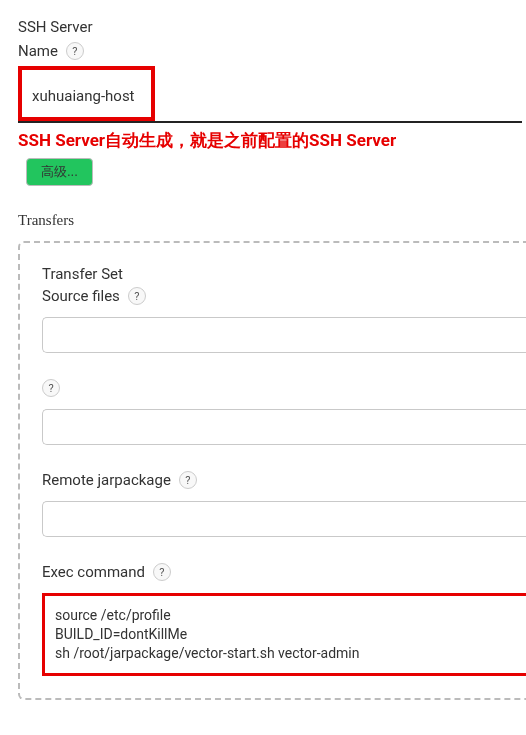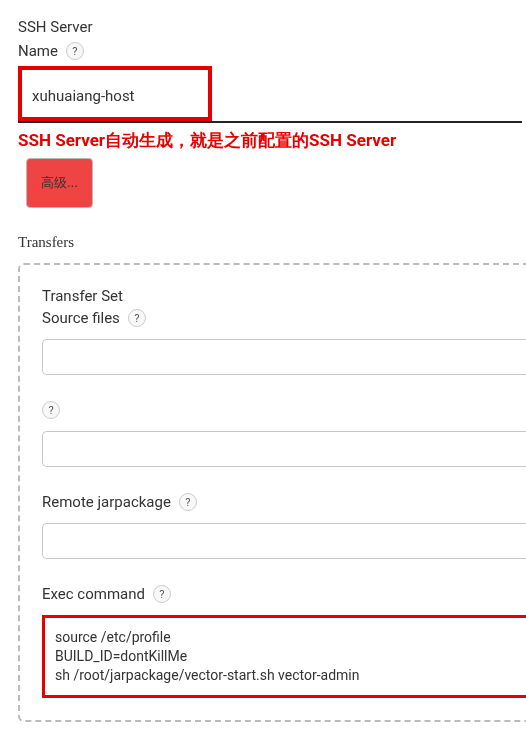--- a/index.html
+++ b/index.html
@@ -32,21 +32,21 @@
       border-radius: 50%;
       font-size: 11px;
       color: #555;
       background: #f8f8f8;
       cursor: pointer;
     }
     .ssh-name-box {
       border: 4px solid #e60000;
       padding: 16px 10px 12px 10px;
       margin: 0 0 2px 0;
-      width: 194px;
+      width: 137px;
     }
     .ssh-name-underline {
       height: 2px;
       background: #232323;
       width: calc(100% - 4px);
       margin-top: -2px;
     }
     .ssh-name-value {
       font-size: 15px;
       color: #333;
@@ -55,22 +55,22 @@
       color: #e60000;
       font-size: 17px;
       font-weight: 700;
       margin: 6px 0 6px 0;
       white-space: nowrap;
     }
     .btn-advanced {
       display: inline-block;
       border: 1px solid #bbb;
       border-radius: 4px;
-      background: #ef4444;
-      padding: 15px 14px;
+      background: #22c55e;
+      padding: 4px 14px;
       font-size: 13px;
       color: #333;
       margin-left: 8px;
       cursor: pointer;
     }
     .section-label {
       font-size: 15px;
       color: #333;
       margin-top: 26px;
       margin-bottom: 12px;

